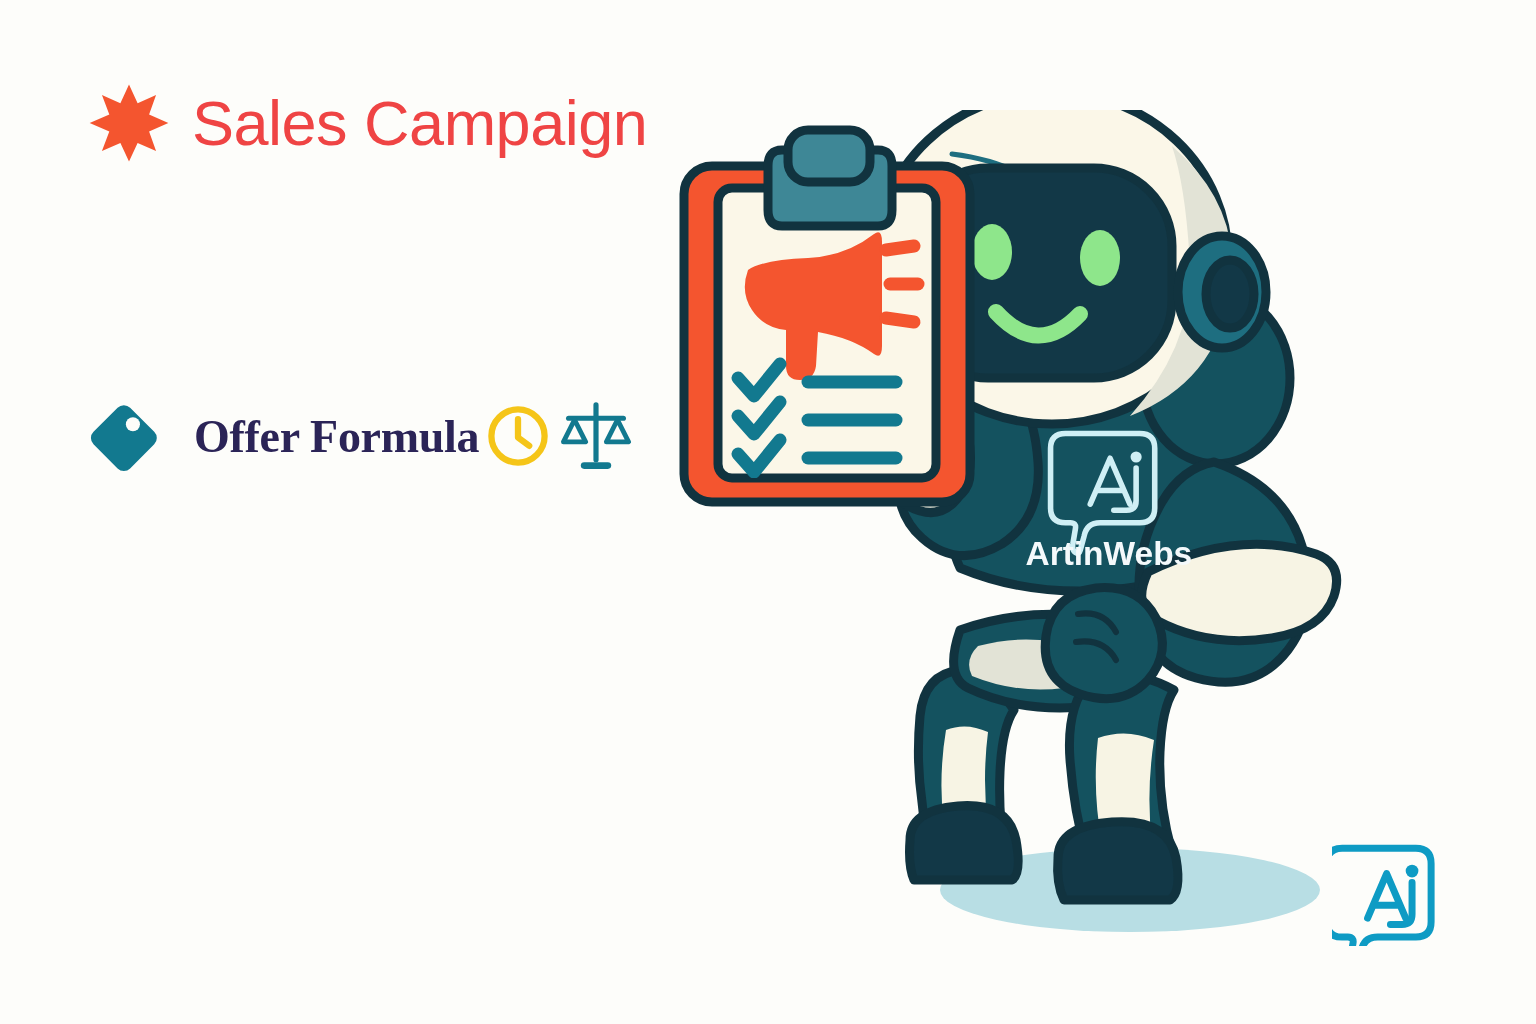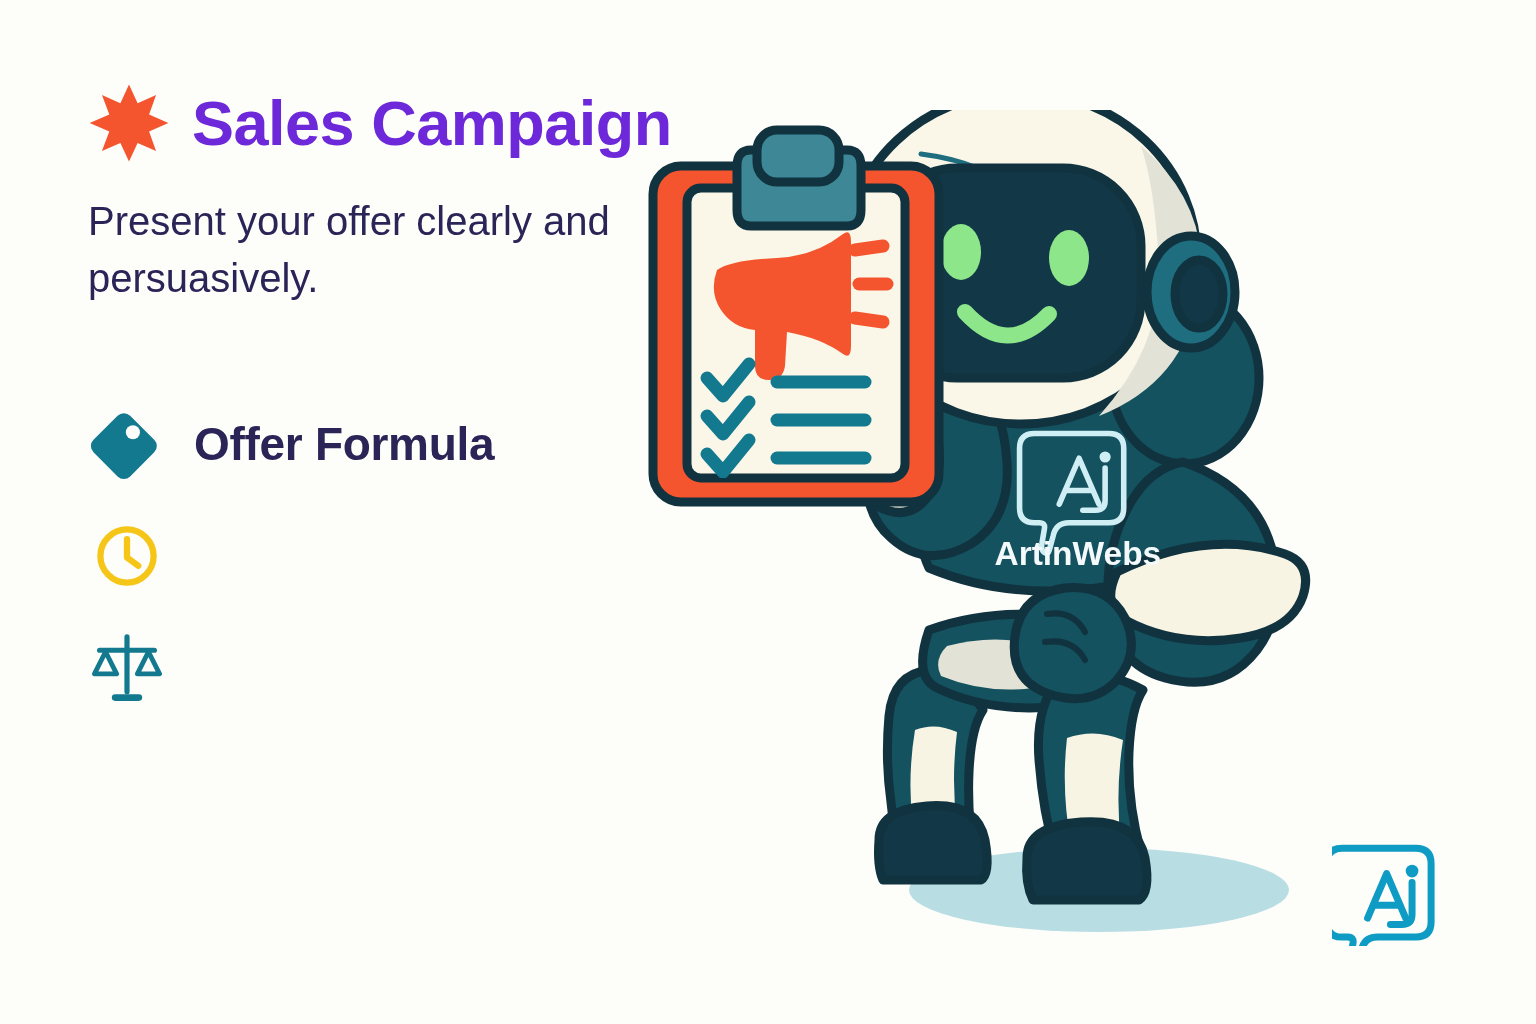--- a/index.html
+++ b/index.html
@@ -11,49 +11,49 @@
   }
   #stage{ position:absolute; inset:0; width:1536px; height:1024px; }
 
   
   .header-row{
     position:absolute; left:88px; top:82px;
     display:flex; align-items:center; gap:22px;
   }
   .star-icon{ width:82px; height:82px; flex:0 0 auto; display:block; }
   .page-title{
-    font-size:63px; font-weight:bold; color:#6d28d9;
+    font-size:63px; font-weight:normal; color:#ef4444;
     letter-spacing:-0.5px; white-space:nowrap; line-height:1;
   }
   .subtitle{
     position:absolute; left:88px; top:193px;
     width:760px;
     font-size:40px; color:#2B2457; line-height:1.42;
     font-weight:400;
   }
 
   .feature-list{
-    position:absolute; left:88px; top:388px;
-    display:flex; flex-direction:column;
+    position:absolute; left:88px; top:380px;
+    display:flex; font-family:Liberation Serif, serif;
   }
   .feature-item{
     display:flex; align-items:center; gap:28px;
     height:112px;
   }
   .feature-icon{ width:78px; height:78px; flex:0 0 auto;
     display:flex; align-items:center; justify-content:center; }
   .feature-icon svg{ display:block; }
   .feature-label{
     font-size:46px; font-weight:bold; color:#2B2457;
     white-space:nowrap; letter-spacing:-0.3px;
   }
 
   
   .illustration{
-    position:absolute; left:629px; top:110px;
+    position:absolute; left:660px; top:110px;
     width:820px; height:860px;
   }
   .illustration svg{ display:block; width:100%; height:100%; }
 
   
   .brand-mark{
     position:absolute; left:1332px; top:838px;
     width:108px; height:108px;
   }
   .brand-mark svg{ display:block; width:100%; height:100%; }
@@ -65,21 +65,20 @@
 
   <div class="header-row">
     <span class="star-icon">
       <svg viewBox="0 0 100 100" width="82" height="82" aria-hidden="true">
         <path fill="#F4552F" d="M50 3 L60.5 26 L83 16 L74.5 39.5 L98 50 L74.5 60.5 L83 84 L60.5 74.5 L50 97 L39.5 74.5 L17 84 L26 60.5 L2 50 L26 39.5 L17 16 L39.5 26 Z"></path>
       </svg>
     </span>
     <div class="page-title">Sales Campaign</div>
   </div>
 
-  <div class="subtitle">Present your offer clearly and persuasively.</div>
 
   <div class="feature-list">
 
     <div class="feature-item">
       <span class="feature-icon">
         <svg viewBox="0 0 100 100" width="74" height="74" aria-hidden="true">
           <g transform="rotate(-45 50 50)">
             <path fill="#12798F" d="M22 14 h46 a12 12 0 0 1 12 12 v46 a12 12 0 0 1 -12 12 h-46 a12 12 0 0 1 -12 -12 v-46 a12 12 0 0 1 12 -12 z"></path>
           </g>
           <circle cx="58" cy="34" r="9.5" fill="#FDFDFA"></circle>

